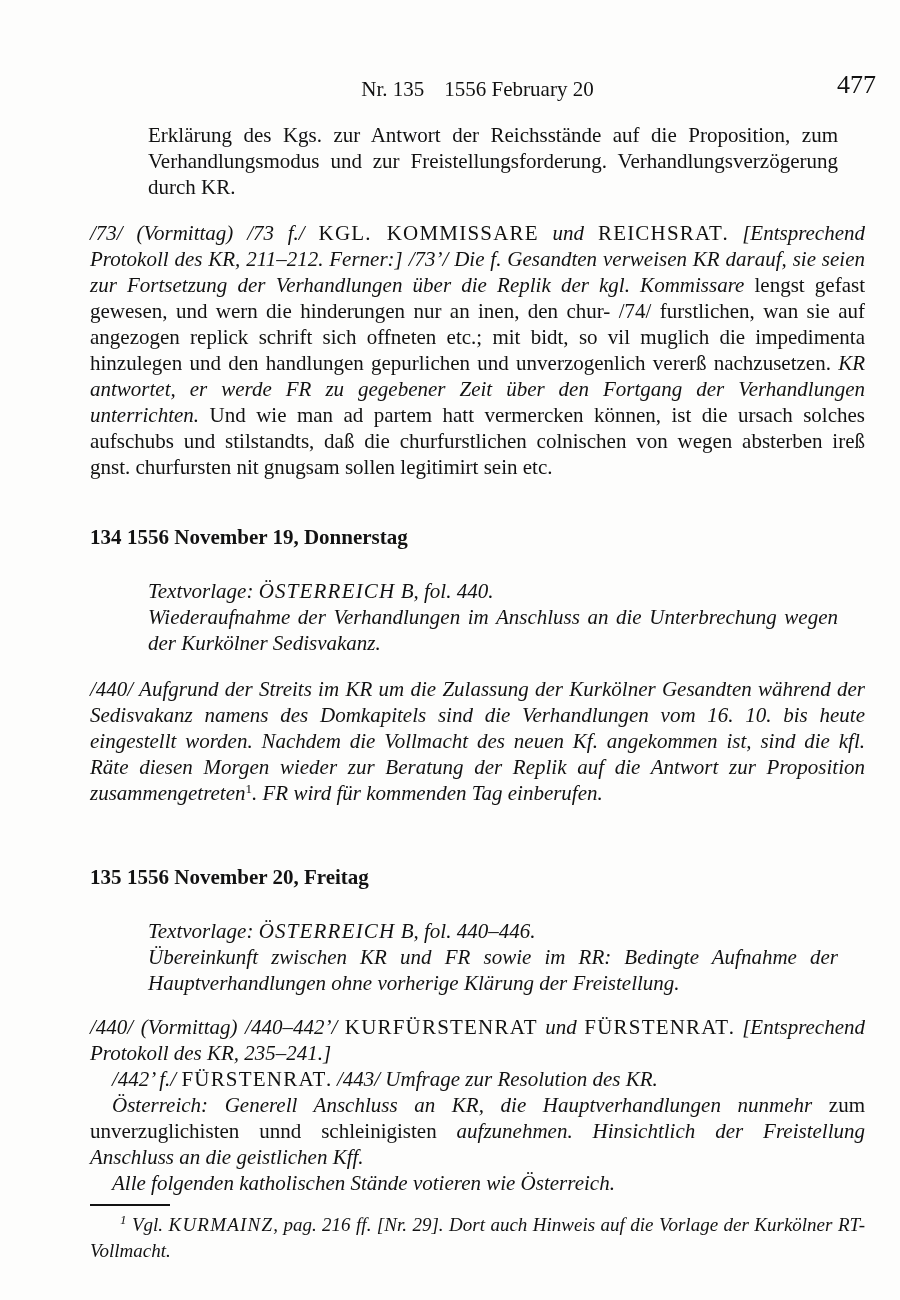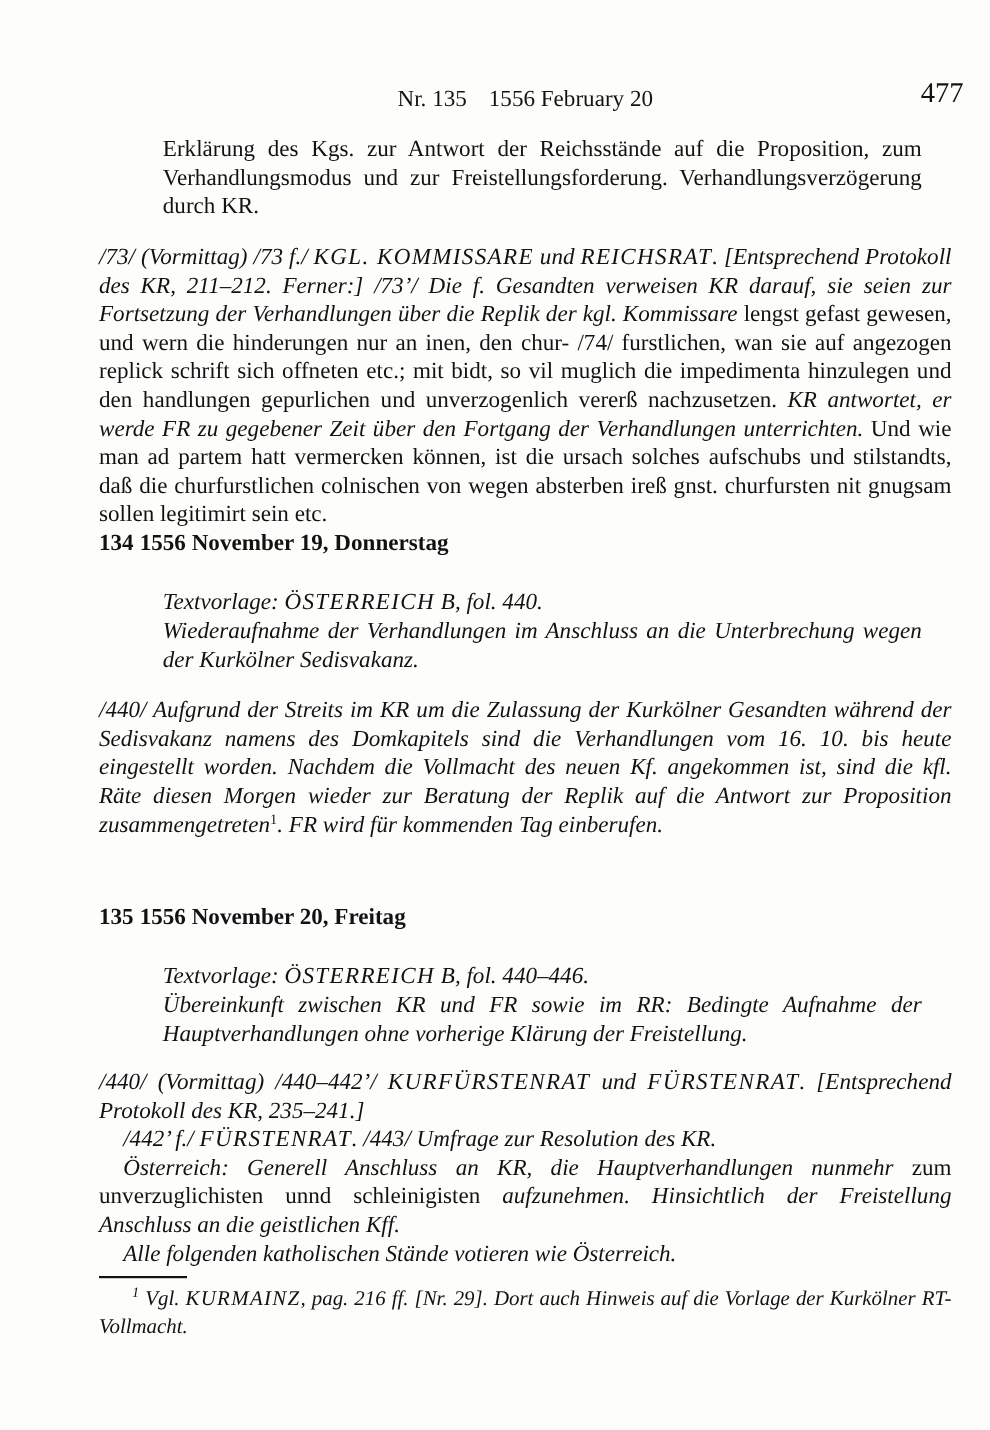--- a/index.html
+++ b/index.html
@@ -33,32 +33,33 @@
 
   .block-indent { margin-left: 58px; width: 690px; }
   .justify { text-align: justify; }
   p { margin: 0; }
 
   .summary { margin-top: 18px; }
 
   .bodypara { margin-top: 20px; }
 
   .entry-heading {
+    margin-top: 44px;
     font-weight: bold;
   }
   .entry-heading .num { display: inline-block; width: 37px; }
   .entry-heading-135 { margin-top: 58px; }
 
   .source-block { margin-top: 28px; font-style: italic; }
   .para-first { margin-top: 18px; }
   .indent { text-indent: 22px; }
 
   .it { font-style: italic; }
   .rm { font-style: normal; }
-  .caps { font-style: italic; letter-spacing: 1.2px; }
+  .caps { letter-spacing: 1.2px; }
   sup {
     font-size: 13px;
     line-height: 0;
     vertical-align: baseline;
     position: relative;
     top: -7px;
   }
 
   .footnote-area { margin-top: 8px; }
   .footnote-rule {

